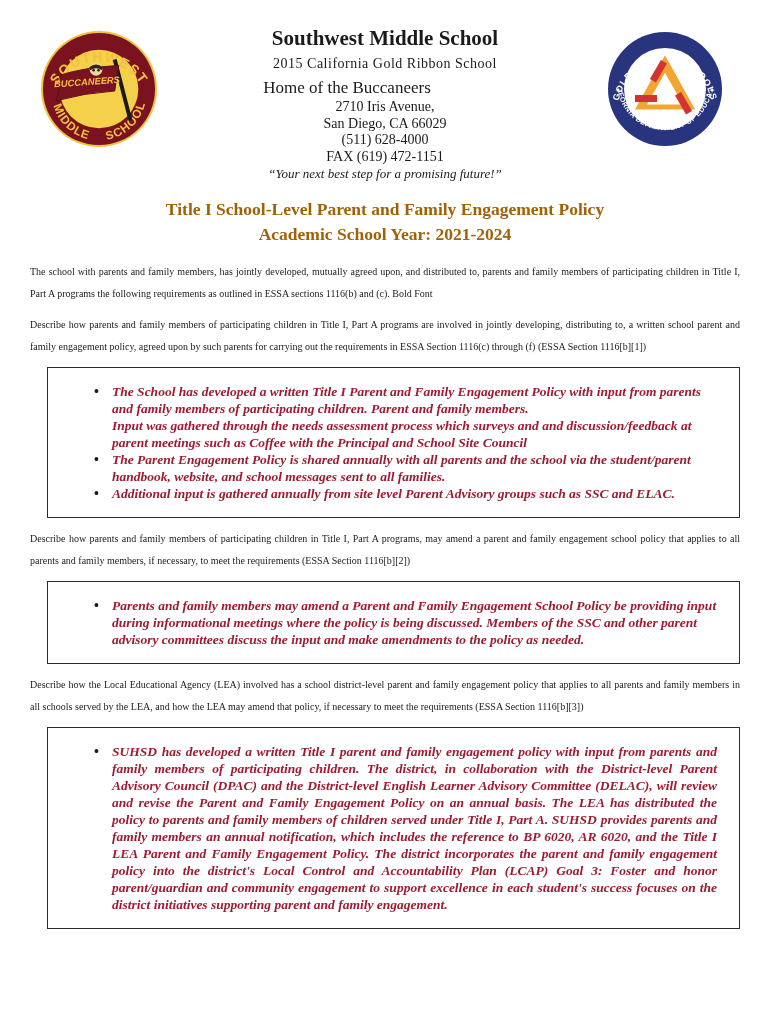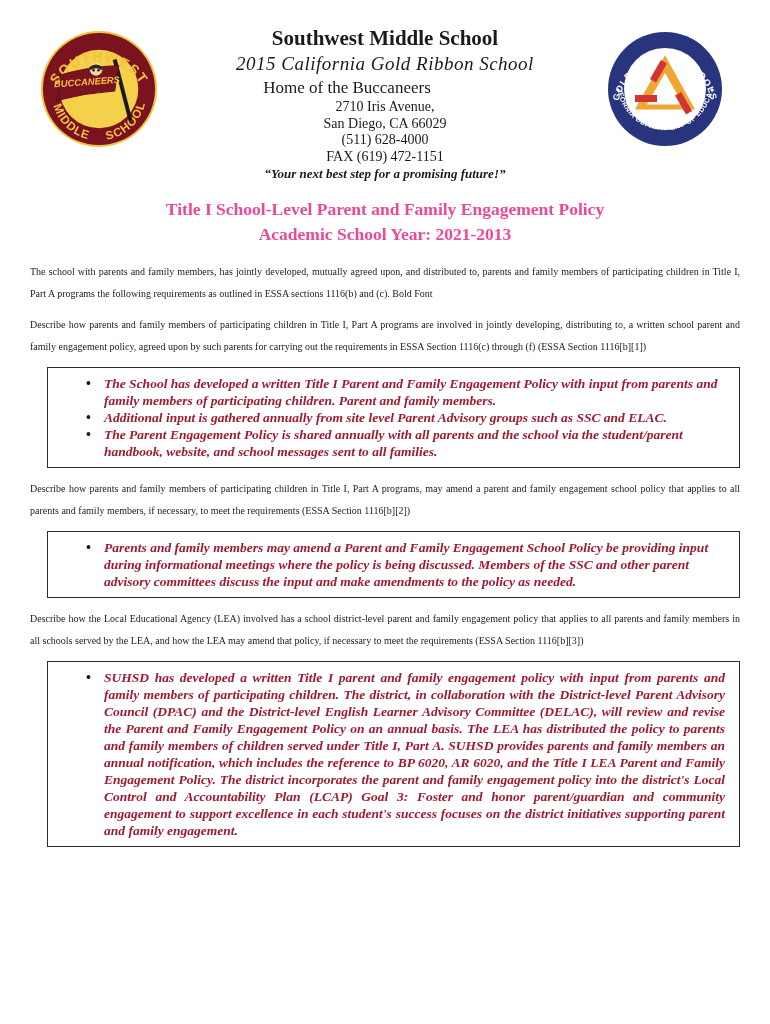--- a/index.html
+++ b/index.html
@@ -13,45 +13,45 @@
   .page{position:relative;width:770px;height:1024px;background:#fff;}
 
   
   .logo{position:absolute;top:30px;}
   .logo-left{left:40px;width:118px;height:118px;}
   .logo-right{left:604px;width:122px;height:118px;}
 
   
   .header{padding-top:26px;text-align:center;line-height:1;}
   .school-name{font-size:21px;font-weight:bold;line-height:24px;}
-  .award-line{font-size:19px;font-style:italic;line-height:27px;letter-spacing:.5px;}
+  .award-line{font-size:14px;line-height:27px;letter-spacing:.5px;}
   .home-line{font-size:17px;line-height:22px;transform:translateX(-38px);}
   .addr{font-size:14px;line-height:16.5px;}
-  .motto{font-size:13px;font-weight:bold;font-style:italic;line-height:17px;}
+  .motto{font-size:13px;font-weight:normal;font-style:italic;line-height:17px;}
 
   
   .doc-title{
     margin-top:15px;margin-bottom:14px;
     text-align:center;font-weight:bold;font-size:17.5px;line-height:25px;
-    color:#ec4899;
+    color:#a16207;
   }
 
   
   .content{margin:0 30px;}
   .para{
     font-size:10px;line-height:21.5px;text-align:justify;
     margin:0 0 10px 0;
   }
   .policy-box{
     border:1.5px solid #2b2b2b;
     margin:0 0 10px 17px;
     padding:7px 8px 7px 0;
     color:#9E1B32;
   }
-  .policy-box ul{margin:0;padding:0 6px 0 36px;list-style:none;}
+  .policy-box ul{margin:8px;padding:0 6px 0 36px;list-style:none;}
   .policy-box li{
     position:relative;padding-left:20px;
     font-weight:bold;font-style:italic;
     font-size:13.5px;line-height:17px;
   }
   .policy-box li::before{
     content:"\2022";
     position:absolute;left:2px;top:0;
     color:#1a1a1a;font-style:normal;font-size:14px;
   }
@@ -120,39 +120,40 @@
     <div class="home-line">Home of the Buccaneers</div>
     <div class="addr">2710 Iris Avenue,</div>
     <div class="addr">San Diego, CA 66029</div>
     <div class="addr">(511) 628-4000</div>
     <div class="addr">FAX (619) 472-1151</div>
     <div class="motto">“Your next best step for a promising future!”</div>
   </div>
 
   <div class="doc-title">
     <div>Title I School-Level Parent and Family Engagement Policy</div>
-    <div>Academic School Year: 2021-2013</div>
+    <div>Academic School Year: 2021-2024</div>
   </div>
 
   <div class="content">
 
     <p class="para">The school with parents and family members, has jointly developed, mutually agreed upon, and distributed to, parents and family members of participating children in Title I, Part A programs the following requirements as outlined in ESSA sections 1116(b) and (c). Bold Font</p>
 
     <p class="para">Describe how parents and family members of participating children in Title I, Part A programs are involved in jointly developing, distributing to, a written school parent and family engagement policy, agreed upon by such parents for carrying out the requirements in ESSA Section 1116(c) through (f) (ESSA Section 1116[b][1])</p>
 
     <div class="policy-box">
       <ul>
         <li>
           <span>The School has developed a written Title I Parent and Family Engagement Policy with input from parents and family members of participating children. Parent and family members.</span>
+          <div class="cont-line">Input was gathered through the needs assessment process which surveys and and discussion/feedback at parent meetings such as Coffee with the Principal and School Site Council</div>
+        </li>
+        <li>
+          <span>The Parent Engagement Policy is shared annually with all parents and the school via the student/parent handbook, website, and school messages sent to all families.</span>
         </li>
         <li>
           <span>Additional input is gathered annually from site level Parent Advisory groups such as SSC and ELAC.</span>
-        </li>
-        <li>
-          <span>The Parent Engagement Policy is shared annually with all parents and the school via the student/parent handbook, website, and school messages sent to all families.</span>
         </li>
       </ul>
     </div>
 
     <p class="para">Describe how parents and family members of participating children in Title I, Part A programs, may amend a parent and family engagement school policy that applies to all parents and family members, if necessary, to meet the requirements (ESSA Section 1116[b][2])</p>
 
     <div class="policy-box">
       <ul>
         <li>
           <span>Parents and family members may amend a Parent and Family Engagement School Policy be providing input during informational meetings where the policy is being discussed.  Members of the SSC and other parent advisory committees discuss the input and make amendments to the policy as needed.</span>

